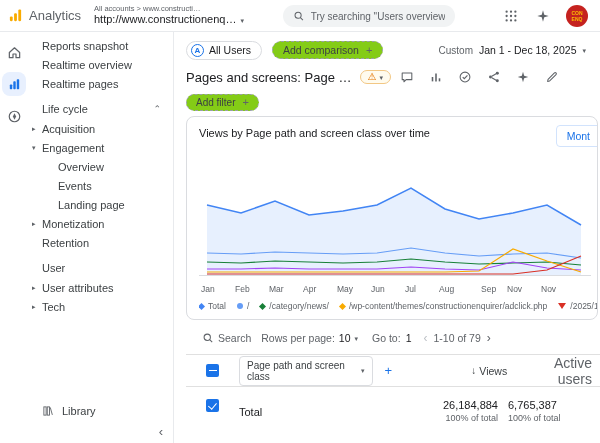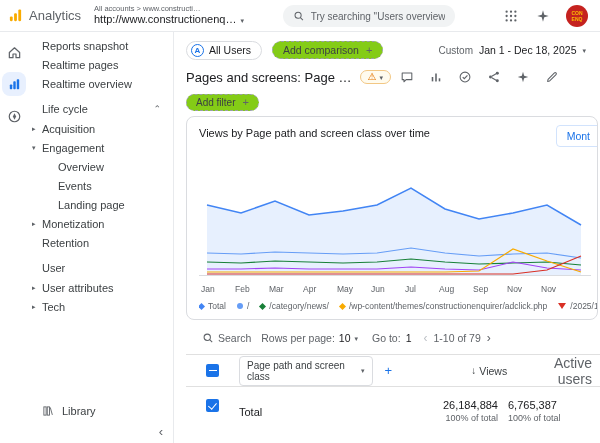--- a/index.html
+++ b/index.html
@@ -168,24 +168,24 @@
             <path d="M8 4.6 L9.7 8 L8 11.4 L6.3 8 Z" fill="#5f6368"></path>
           </svg>
       </div>
     </nav>
 
     <nav class="drawer">
       <div class="d-item">
           <span class="lbl">Reports snapshot</span>
         </div>
       <div class="d-item">
+          <span class="lbl">Realtime overview</span>
+        </div>
+      <div class="d-item">
           <span class="lbl">Realtime pages</span>
-        </div>
-      <div class="d-item">
-          <span class="lbl">Realtime overview</span>
         </div>
 
       <div class="d-section">
         <span>Life cycle</span>
         <span class="coll">⌃</span>
       </div>
       <div class="d-item">
           <span class="arrow">▸</span>
           <span class="lbl">Acquisition</span>
         </div>
@@ -321,21 +321,21 @@
           </svg>
           <div class="x-axis">
               <span style="left: 2px;">Jan</span>
               <span style="left: 36px;">Feb</span>
               <span style="left: 70px;">Mar</span>
               <span style="left: 104px;">Apr</span>
               <span style="left: 138px;">May</span>
               <span style="left: 172px;">Jun</span>
               <span style="left: 206px;">Jul</span>
               <span style="left: 240px;">Aug</span>
-              <span style="left: 274px;">Sep</span>
+              <span style="left: 282px;">Sep</span>
               <span style="left: 308px;">Nov</span>
               <span style="left: 342px;">Nov</span>
             </div>
           <div class="legend">
               <span class="legend-item">
                 <span class="marker diamond" style="background: rgb(66, 133, 244);"></span>
                 <span>Total</span>
               </span>
               <span class="legend-item">
                 <span class="marker circle" style="background: rgb(102, 157, 246);"></span>

